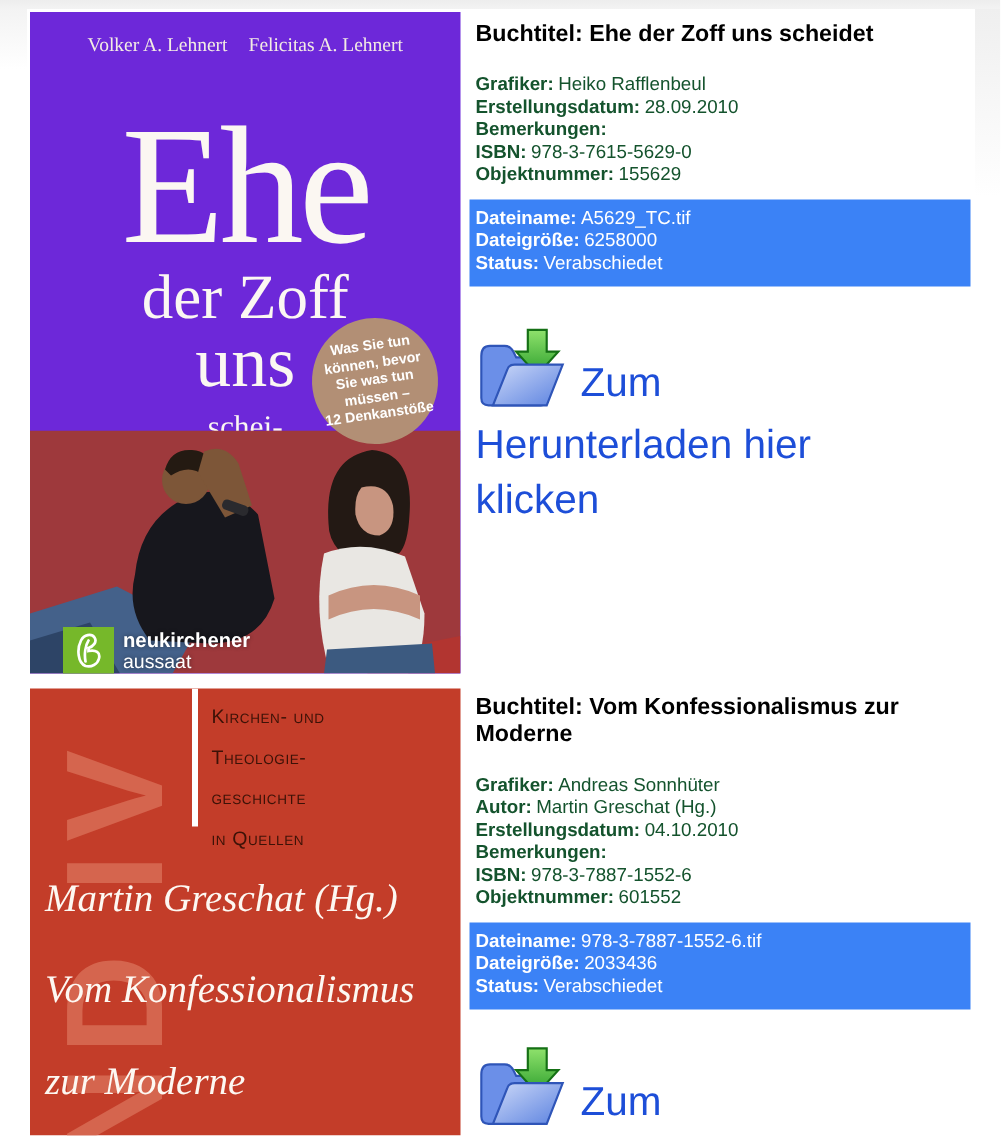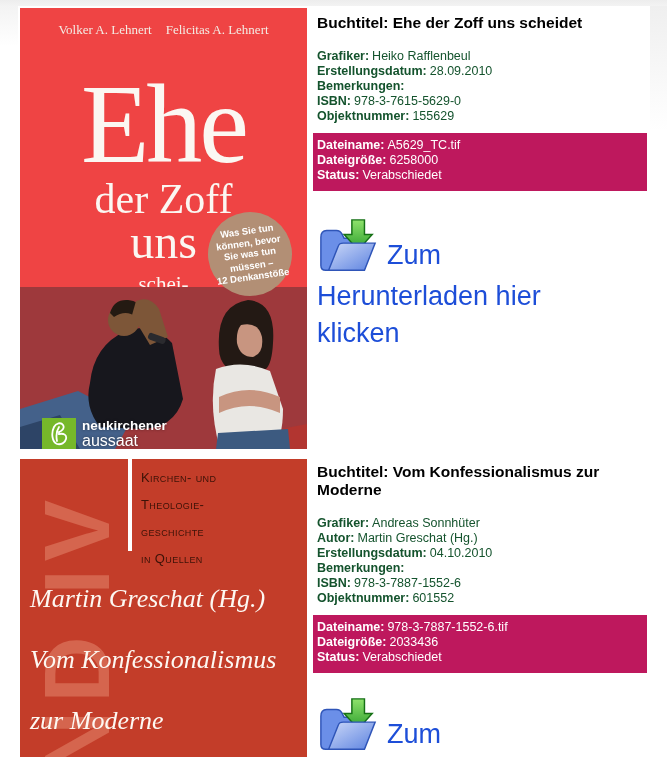--- a/index.html
+++ b/index.html
@@ -11,21 +11,21 @@
   
   .edge-top { position:absolute; left:0; top:0; width:667px; height:6px;
     background: linear-gradient(#ededed,#f3f3f3); }
   .edge-right { position:absolute; left:650px; top:6px; width:17px; height:125px;
     background: linear-gradient(#efefef, #ffffff); }
   .edge-left { position:absolute; left:0; top:6px; width:18px; height:40px;
     background: linear-gradient(#f3f3f3, #ffffff); }
 
   
   .cover { position: absolute; left: 20px; width: 287px; overflow: hidden; }
-  #cover1 { top: 8px; height: 441px; background: #ef4444; }
+  #cover1 { top: 8px; height: 441px; background: #6d28d9; }
   #cover2 { top: 459px; height: 420px; background: #c33d29; }
 
   .serif { font-family: "Liberation Serif", serif; }
 
   
   .c1-authors { position:absolute; top:14px; left:0; width:100%;
     display:flex; justify-content:center; gap:14px;
     color:#f3ece4; font-size:13px; }
   .c1-line { position:absolute; width:100%; text-align:center; color:#fbf7f2; line-height:1; }
   .c1-ehe    { top:60px;  font-size:112px; letter-spacing:-3px; }
@@ -37,21 +37,21 @@
   .badge { position:absolute; left:188px; top:204px; width:84px; height:84px;
     border-radius:50%; background:#b28f75; transform:rotate(-8deg);
     display:flex; flex-direction:column; justify-content:center; align-items:center;
     color:#ffffff; font-size:9.5px; font-weight:bold; line-height:11.5px; text-align:center; }
   .photo { position:absolute; left:0; top:279px; width:287px; height:162px; }
   .pub-logo { position:absolute; left:22px; top:410px; display:flex; align-items:center; }
   .pub-square { width:34px; height:32px; background:#76b82a; display:flex;
     align-items:center; justify-content:center; }
   .pub-text { margin-left:6px; color:#ffffff; line-height:1.05; text-shadow:0 0 3px rgba(0,0,0,.45); }
   .pub-text .l1 { font-size:13.5px; font-weight:bold; }
-  .pub-text .l2 { font-size:16px; }
+  .pub-text .l2 { font-size:13px; }
 
   
   .band { position:absolute; left:-195px; top:200px; width:500px; height:100px;
     transform:rotate(-90deg); text-align:center;
     font-size:92px; font-weight:bold; letter-spacing:8px; color:#d5654e;
     font-family:"Liberation Sans", sans-serif; white-space:nowrap; }
   .vline { position:absolute; left:108px; top:0; width:4px; height:92px; background:#ffffff; }
   .series { position:absolute; left:121px; top:5px; color:#3c1207;
     font-size:13px; font-weight:normal; font-variant:small-caps;
     letter-spacing:0.4px; line-height:27px; }
@@ -63,21 +63,21 @@
 
   
   .info { position:absolute; left:313px; width:334px; }
   #info1 { top:14px; }
   #info2 { top:463px; }
   .heading { padding-left:4px; font-size:15.5px; font-weight:bold; color:#000;
     line-height:18px; }
   .fields { padding-left:4px; margin-top:17px; font-size:12.5px; color:#14532d;
     line-height:15px; }
   .fields b { margin-right:3px; }
-  .filebox { margin-top:9px; background:#be185d; color:#ffffff;
+  .filebox { margin-top:9px; background:#3b82f6; color:#ffffff;
     font-size:12.5px; line-height:15px; padding:5px 4px 8px 4px; }
   .filebox b { margin-right:3px; }
   .download { margin-top:25px; padding-left:4px; width:304px;
     color:#1d4ed8; font-size:27px; line-height:37px; cursor:pointer; }
   .download svg { vertical-align:-14px; margin-right:8px; }
   #info2 .download { margin-top:22px; }
 </style>
 </head>
 <body>
 

